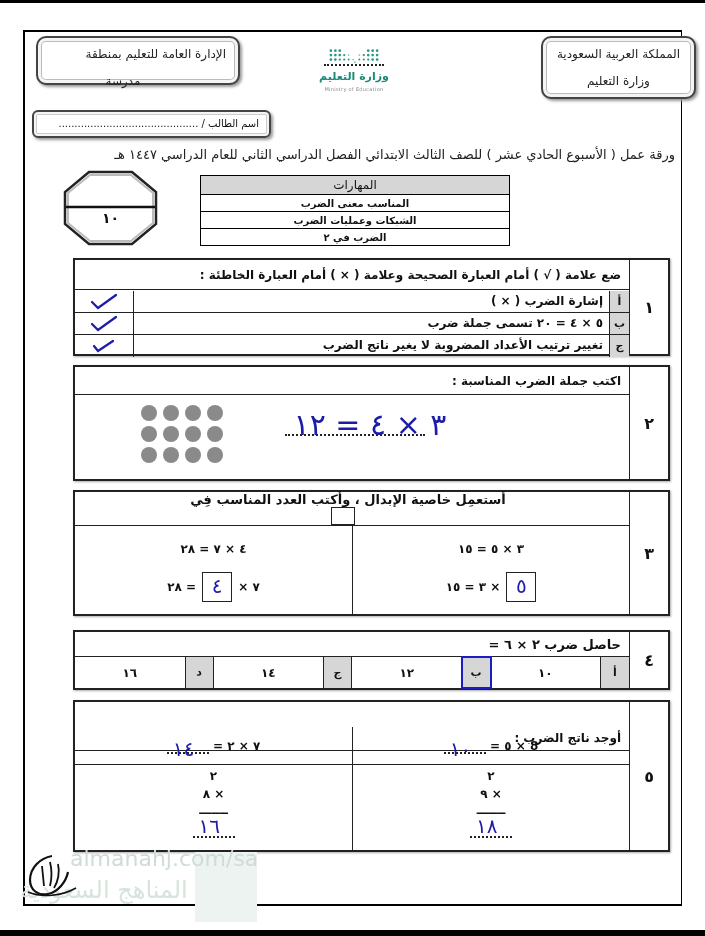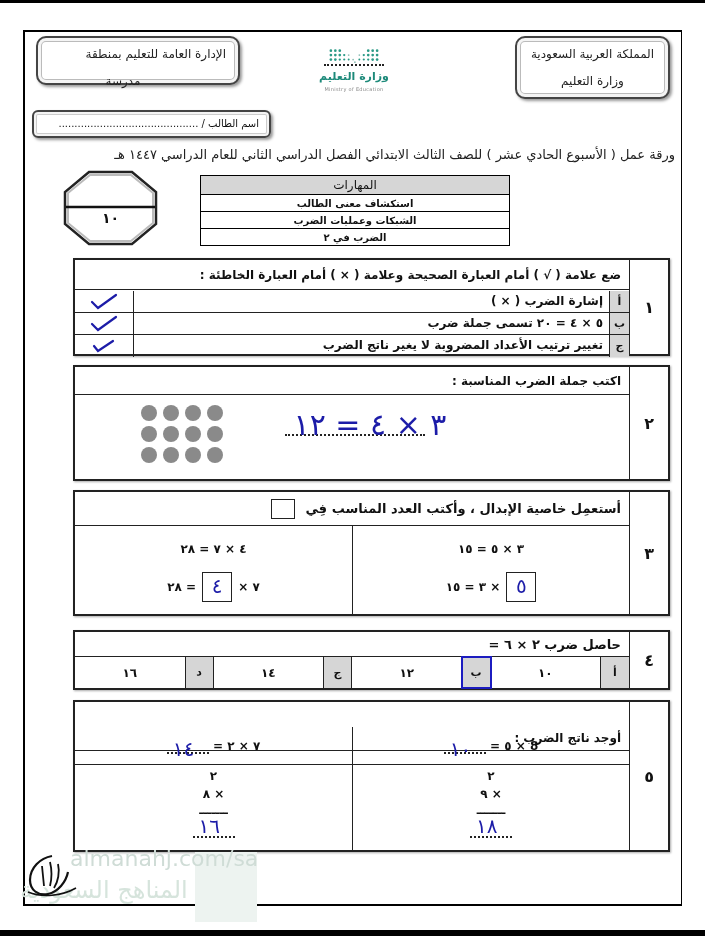--- a/index.html
+++ b/index.html
@@ -8,21 +8,21 @@
   .abs { position: absolute; }
   .topbar { left: 0; top: 0; width: 705px; height: 3px; background: #000; }
   .botbar { left: 0; top: 930px; width: 705px; height: 6px; background: #000; }
   .frame { left: 23px; top: 30px; width: 659px; height: 876px; border: 2px solid #000; border-right-width: 1.5px; }
 
   .hdrbox { border: 2px solid #444; border-radius: 10px; background: #fff;
             box-shadow: inset 0 0 0 3px #f4f4f4, inset 0 0 0 4px #bbb, 2px 2px 3px #999; 
             direction: rtl; text-align: center; font-family: "DejaVu Sans", sans-serif; font-size: 12px; color: #222; }
   .hdrbox .l1 { position: absolute; left: 0; right: 0; top: 9px; }
   .hdrbox .l2 { position: absolute; left: 0; right: 0; top: 36px; }
-  .box-country { left: 515px; top: 36px; width: 155px; height: 63px; }
+  .box-country { left: 541px; top: 36px; width: 155px; height: 63px; }
   .box-admin { left: 36px; top: 36px; width: 204px; height: 49px; }
   .box-admin .l1 { text-align: right; padding-right: 12px; }
   .box-admin .l2 { text-align: center; padding-right: 30px; }
 
   .logo { left: 318px; top: 46px; width: 72px; height: 50px; text-align: center; }
   .logo .dots { position: absolute; left: 6px; top: 2px; width: 60px; height: 18px; }
   .logo .ar { position: absolute; left: 0; right: 0; top: 24px; font-size: 11px; color: #1d8a7a; font-weight: bold; direction: rtl; }
   .logo .en { position: absolute; left: 0; right: 0; top: 40px; font-size: 5px; color: #888; letter-spacing: 0.3px; }
 
   .namebox { left: 32px; top: 110px; width: 239px; height: 28px; border: 2px solid #444; border-radius: 6px;
@@ -59,21 +59,21 @@
   
   .q2 { top: 365px; height: 116px; }
   .q2 .qhead { height: 28px; }
   .dotgrid { position: absolute; left: 60px; top: 38px; width: 88px; display: grid; grid-template-columns: repeat(4, 16px); gap: 5px 6px; }
   .dotgrid span { width: 16px; height: 16px; border-radius: 50%; background: #8a8a8a; display: block; }
   .q2 .eqline { position: absolute; left: 210px; top: 67px; width: 140px; border-bottom: 2px dotted #222; }
   .q2 .hand-eq { position: absolute; left: 200px; top: 40px; width: 190px; font-size: 30px; direction: rtl; text-align: center; white-space: nowrap; letter-spacing: 4px; }
 
   
   .q3 { top: 490px; height: 126px; }
-  .q3 .qhead { height: 34px; font-size: 13px; }
+  .q3 .qhead { height: 34px; font-size: 13px; flex-direction: column; }
   .q3 .hbox { display: inline-block; width: 24px; height: 20px; border: 1.5px solid #222; margin-right: 10px; vertical-align: middle; }
   .q3 .col { position: absolute; top: 34px; bottom: 0; width: 50%; text-align: center; font-weight: bold; font-size: 12px; }
   .q3 .col.r { right: 0; border-left: 1.5px solid #222; }
   .q3 .col.l { left: 0; }
   .q3 .eq1 { position: absolute; left: 0; right: 0; top: 16px; direction: rtl; }
   .q3 .eq2 { position: absolute; left: 0; right: 0; top: 46px; direction: rtl; display: flex; justify-content: center; align-items: center; gap: 6px; }
   .q3 .ansbox { display: inline-block; width: 30px; height: 30px; border: 1.5px solid #222; font-size: 20px; line-height: 27px; text-align: center; font-weight: normal; }
 
   
   .q4 { top: 630px; height: 60px; }
@@ -165,21 +165,21 @@
   <line x1="3" y1="37" x2="92" y2="37" stroke="#111" stroke-width="2.5"></line>
 </svg>
 <div class="abs oct-score">١٠</div>
 
 <table class="abs skills">
   <tbody>
       <tr class="head">
         <td>المهارات</td>
       </tr>
   <tr>
-        <td>استكشاف معنى الطالب</td>
+        <td>المناسب معنى الضرب</td>
       </tr>
   <tr>
         <td>الشبكات وعمليات الضرب</td>
       </tr>
   <tr>
         <td>الضرب في ٢</td>
       </tr>
 </tbody>
   </table>
 

